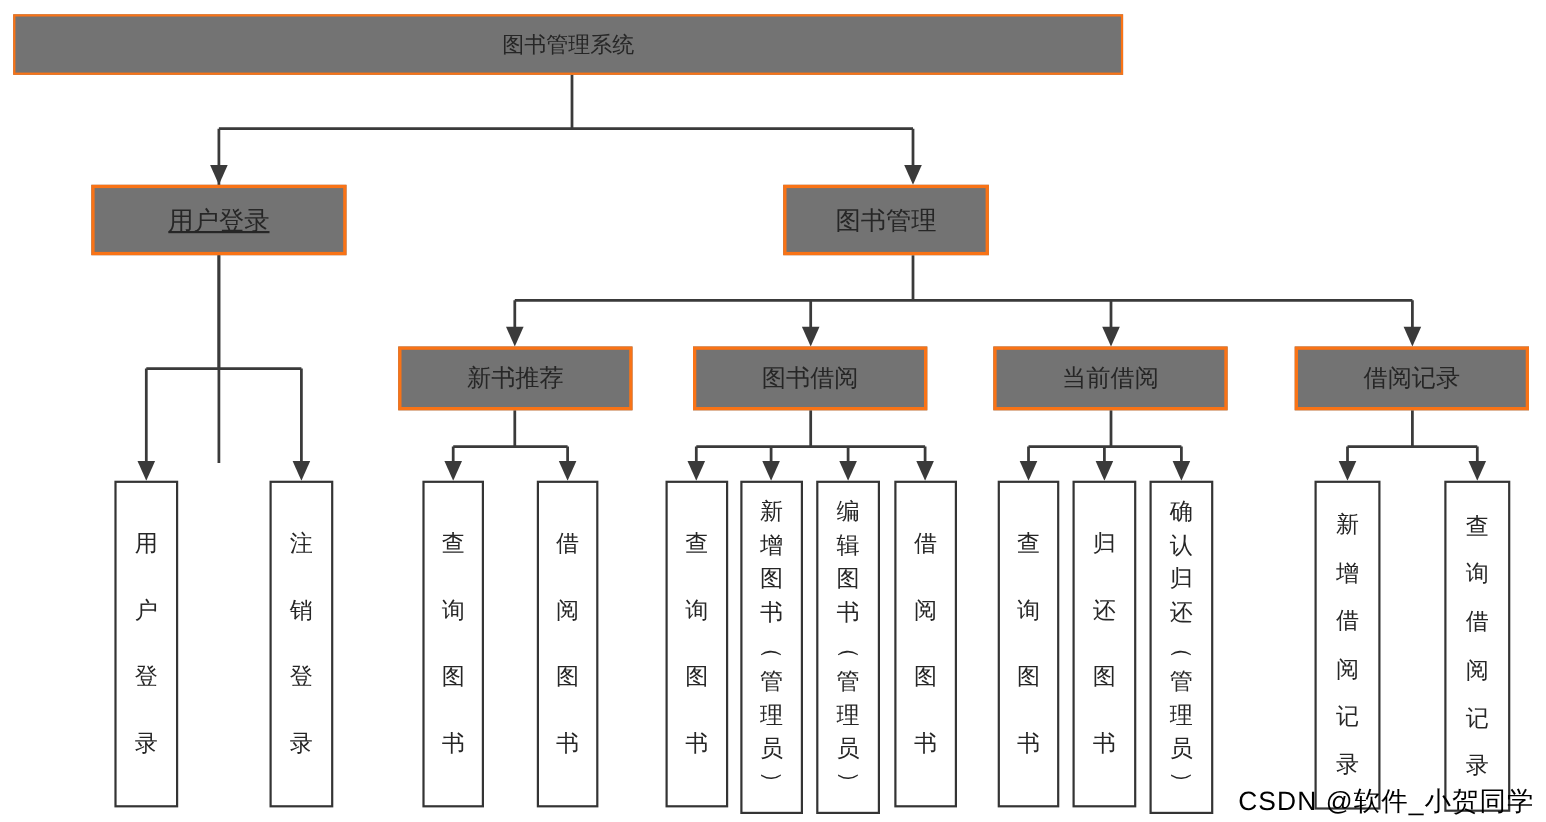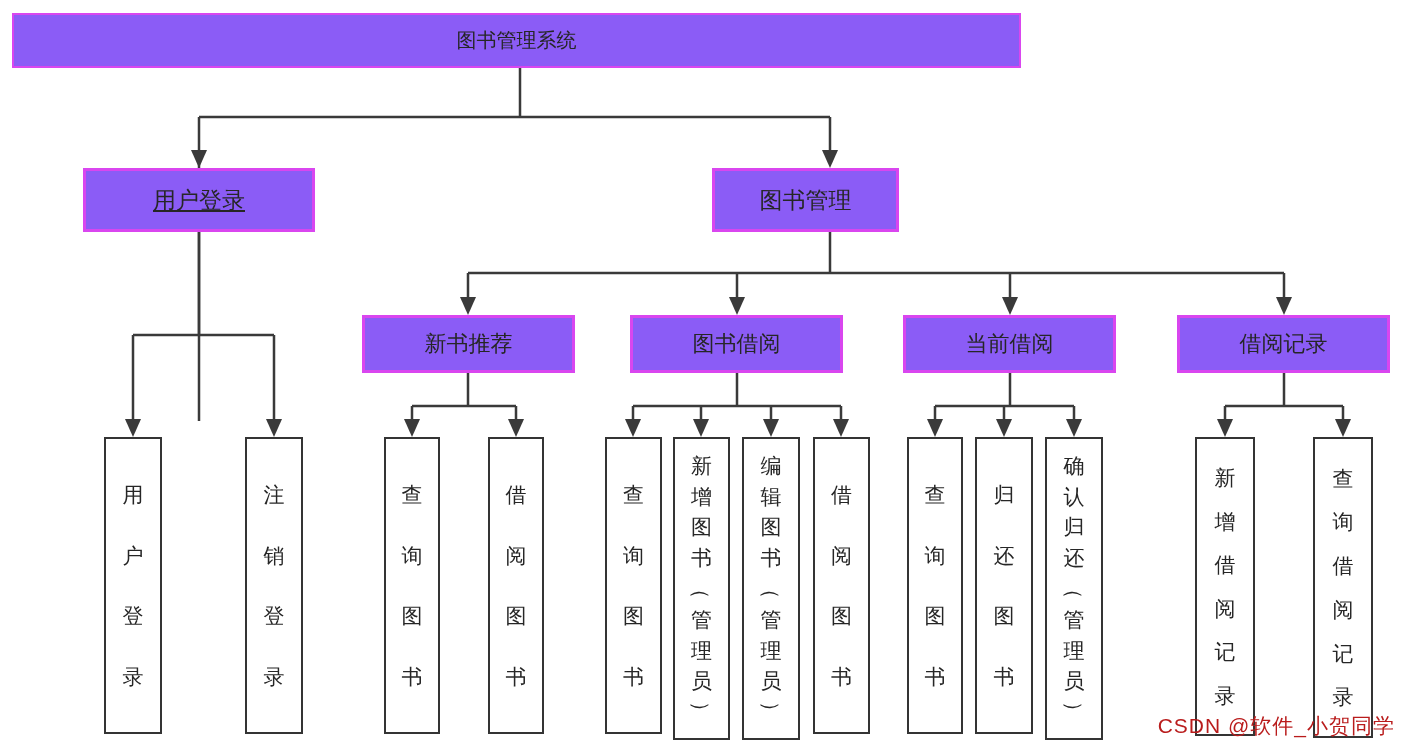--- a/index.html
+++ b/index.html
@@ -5,39 +5,39 @@
   html,body{margin:0;padding:0;background:#ffffff;}
   #canvas{
     position:relative;width:1405px;height:747px;background:#ffffff;overflow:hidden;
     font-family:"Liberation Sans","DejaVu Sans",sans-serif;color:#262626;
   }
   svg.wires{position:absolute;left:0;top:0;width:1405px;height:747px;}
   svg.wires path{stroke:#3a3a3a;stroke-width:2.5;fill:none;}
   svg.wires polygon{fill:#3a3a3a;stroke:none;}
 
   .hbox{
-    position:absolute;background:#8b5cf6;border:3px solid #d946ef;
+    position:absolute;background:#737373;border:3px solid #f97316;
     display:flex;align-items:center;justify-content:center;
     box-sizing:border-box;
   }
   .hbox.root{border-width:2px;font-size:20px;}
   .hbox.l2{font-size:23px;}
   .hbox.l3{font-size:22px;}
 
   .vbox{
     position:absolute;background:#ffffff;border:2px solid #343434;
     display:flex;flex-direction:column;align-items:center;justify-content:space-evenly;
     box-sizing:border-box;padding:6px 0;font-size:21px;
   }
   .vbox span{display:block;line-height:1;}
   .vbox span.rot{transform:rotate(90deg);}
 
   .watermark{
-    position:absolute;top:712px;right:10px;font-size:21px;letter-spacing:1px;
-    color:#b91c1c;white-space:nowrap;z-index:5;text-align:center;
+    position:absolute;top:712px;right:10px;font-size:24px;letter-spacing:1px;
+    color:#000000;white-space:nowrap;z-index:5;text-align:center;
   }
 </style>
 </head>
 <body>
 
 <div id="canvas">
 
   <svg class="wires" viewBox="0 0 1405 747">
 
     <path d="M520 68 V117 M199 117 H830 M199 117 V421 M830 117 V152"></path>

